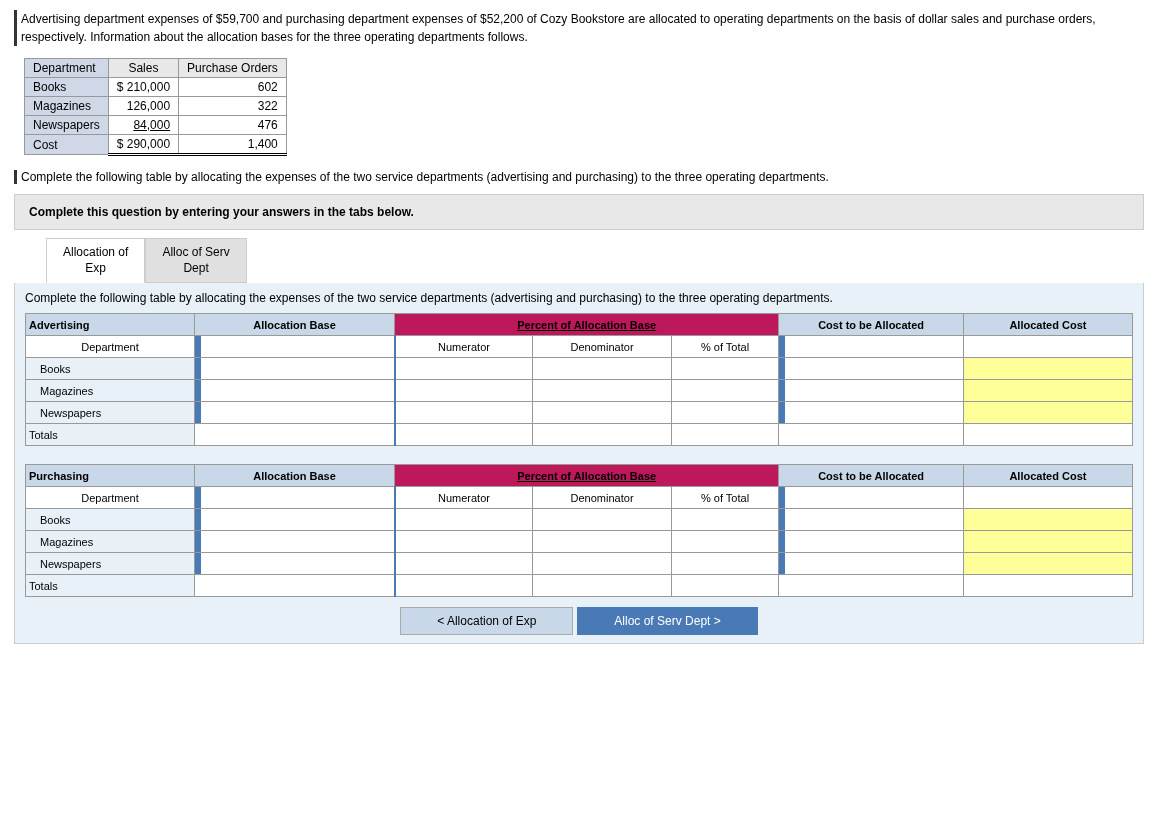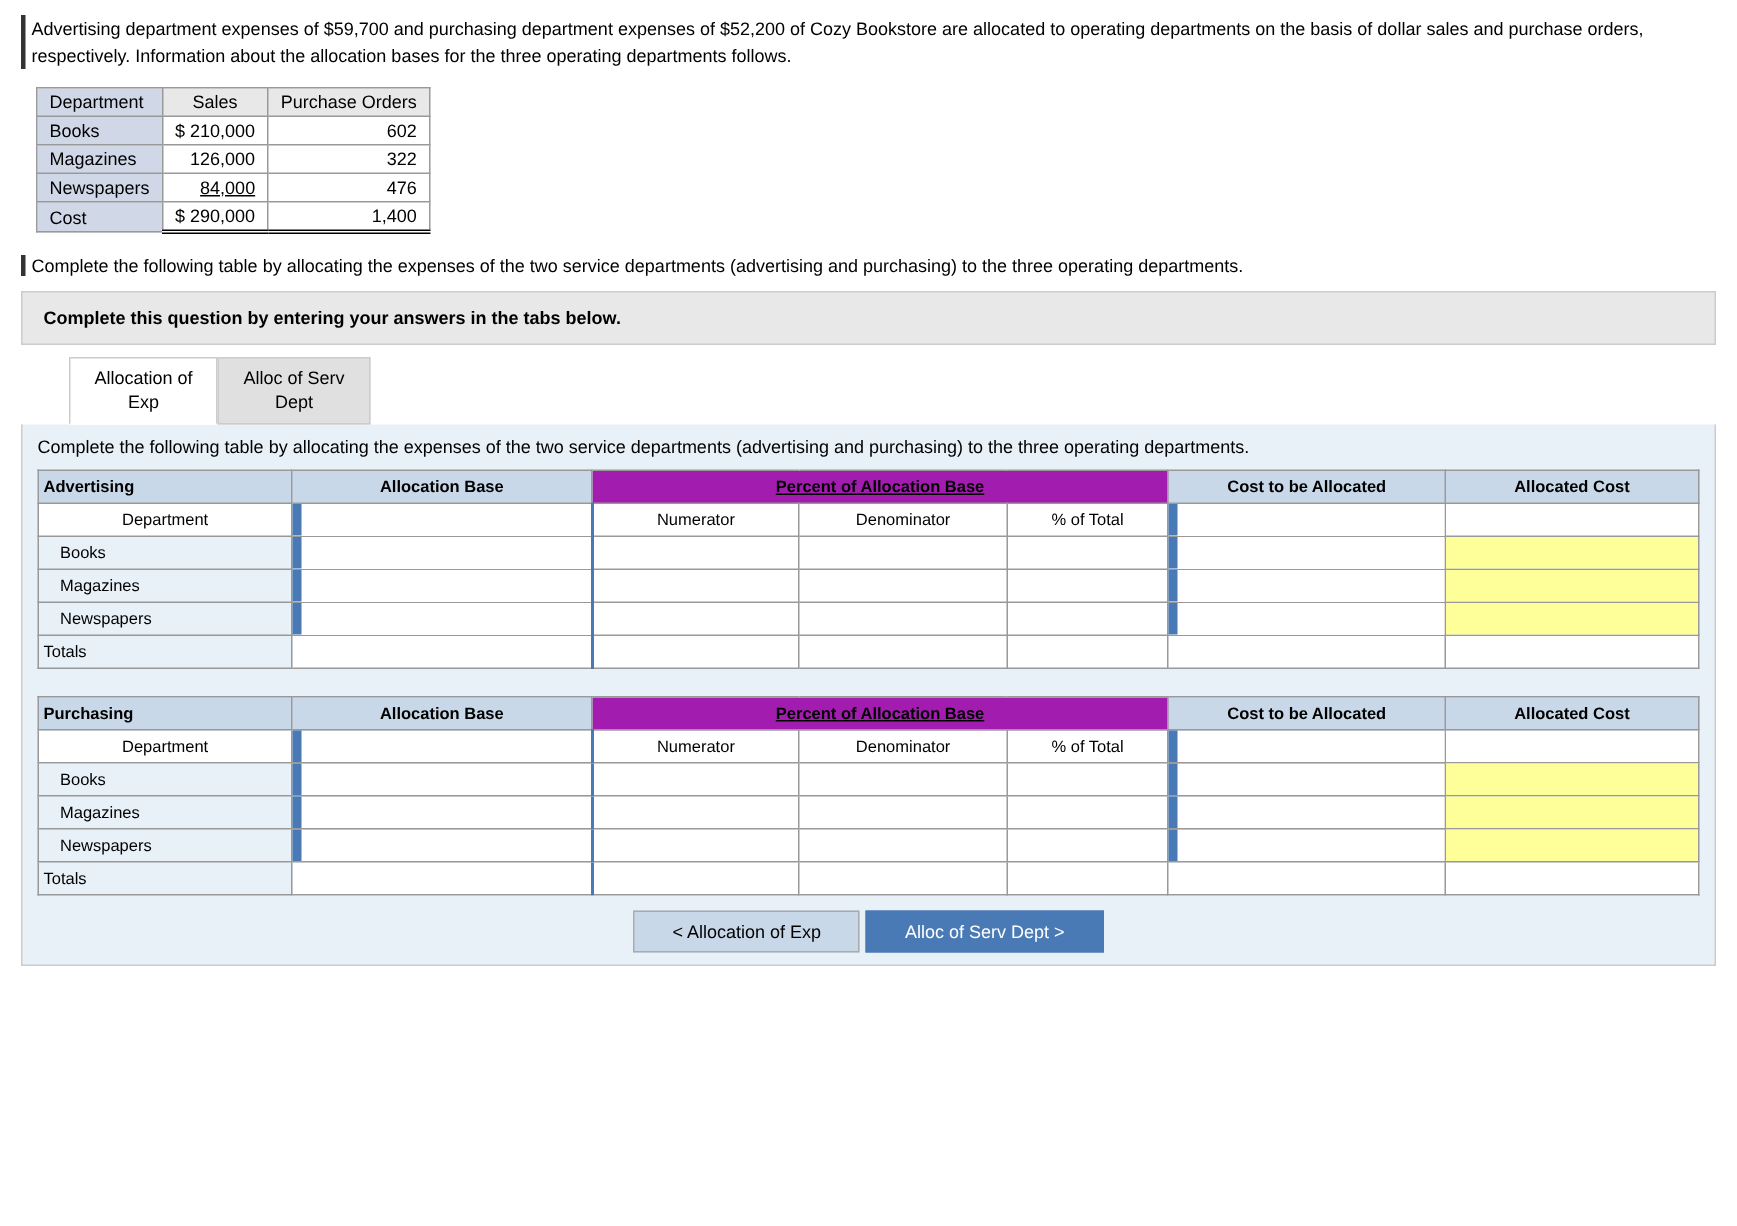--- a/index.html
+++ b/index.html
@@ -136,35 +136,35 @@
       background: transparent;
     }
     .alloc-table .yellow-cell {
       background: #ffff99;
     }
     .alloc-table .yellow-cell input {
       background: #ffff99;
     }
 
     .percent-header {
-      background: #a21caf;
+      background: #be185d;
       text-align: center;
       text-decoration: underline;
       font-weight: bold;
       font-size: 11px;
     }
 
     .bottom-nav {
       display: flex;
       justify-content: center;
       gap: 4px;
       margin-top: 10px;
     }
     .nav-btn {
-      padding: 6px 25px;
+      padding: 6px 36px;
       font-size: 12px;
       cursor: pointer;
       border: 1px solid #aaa;
     }
     .nav-btn.prev {
       background: #c8d8e8;
       color: #000;
     }
     .nav-btn.next {
       background: #4a7ab5;

